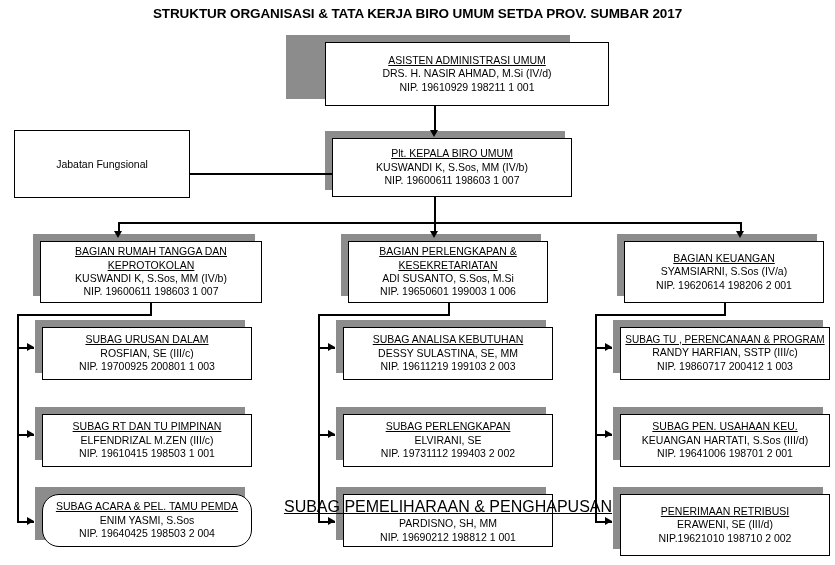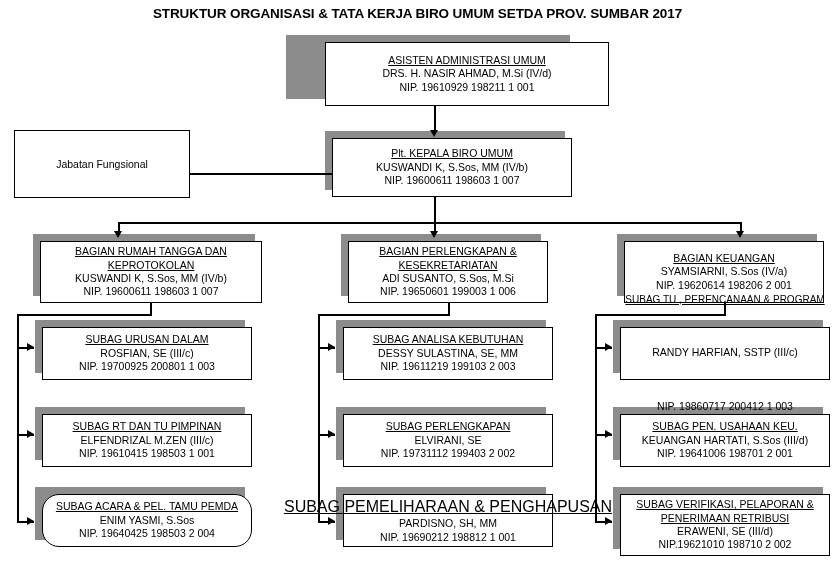--- a/index.html
+++ b/index.html
@@ -237,34 +237,33 @@
   <div class="ln hl" style="left:595px;top:347px;width:17px;"></div>
   <div class="arw-r" style="left:605px;top:343px;"></div>
 
   <div class="ln hl" style="left:595px;top:434px;width:17px;"></div>
   <div class="arw-r" style="left:605px;top:430px;"></div>
 
   <div class="ln hl" style="left:595px;top:521px;width:17px;"></div>
   <div class="arw-r" style="left:605px;top:517px;"></div>
 
   <div class="shadow" style="left:613px;top:320px;width:210px;height:53px;"></div>
-  <div class="node" style="left:620px;top:327px;width:210px;height:53px;gap:40px;">
+  <div class="node" style="left:620px;top:327px;width:210px;height:53px;">
     <div class="ttl" style="font-size:10px;">SUBAG TU , PERENCANAAN &amp; PROGRAM</div>
     <div class="nm">RANDY HARFIAN, SSTP (III/c)</div>
     <div class="nip">NIP. 19860717 200412 1 003</div>
   </div>
 
   <div class="shadow" style="left:613px;top:407px;width:210px;height:53px;"></div>
   <div class="node" style="left:620px;top:414px;width:210px;height:53px;">
     <div class="ttl">SUBAG PEN. USAHAAN KEU.</div>
     <div class="nm">KEUANGAN HARTATI, S.Sos (III/d)</div>
     <div class="nip">NIP. 19641006 198701 2 001</div>
   </div>
 
   <div class="shadow" style="left:613px;top:487px;width:210px;height:62px;"></div>
   <div class="node" style="left:620px;top:494px;width:210px;height:62px;">
-    <div class="ttl">SUBAG VERIFIKASI, PELAPORAN &amp;</div>
     <div class="ttl2">PENERIMAAN RETRIBUSI</div>
     <div class="nm">ERAWENI, SE (III/d)</div>
     <div class="nip">NIP.19621010 198710 2 002</div>
   </div>
 
 </div>
 
 </body></html>

